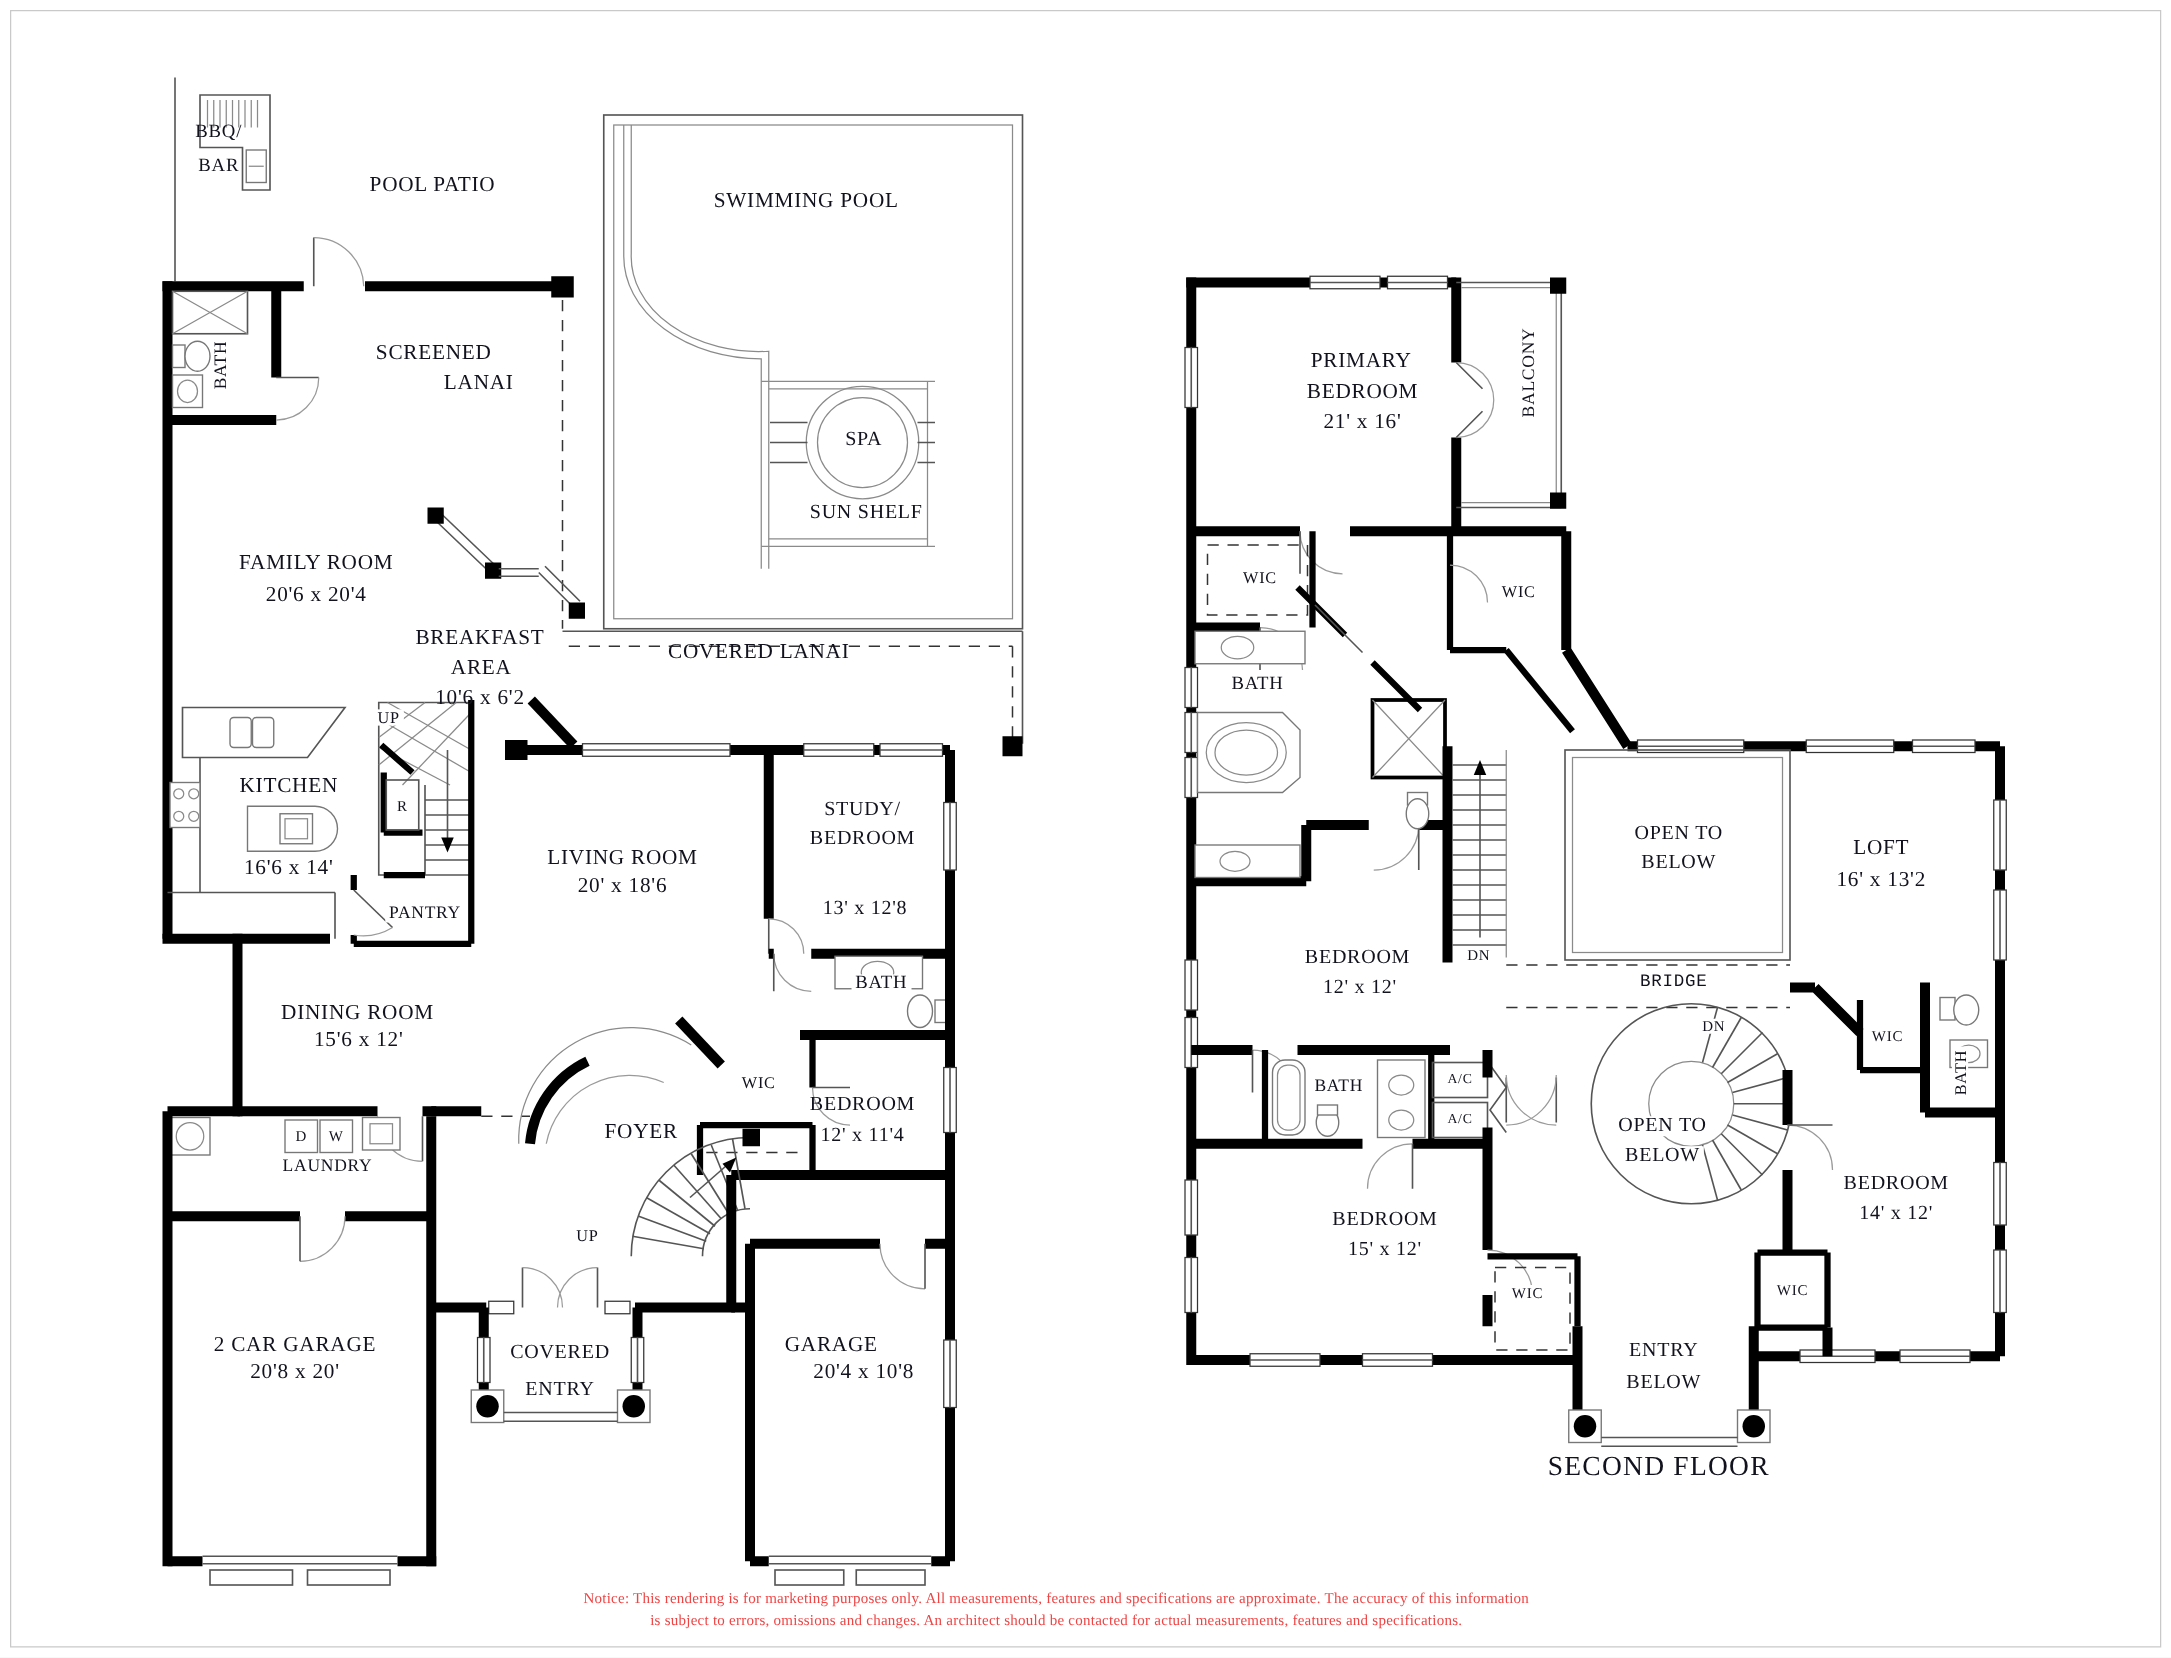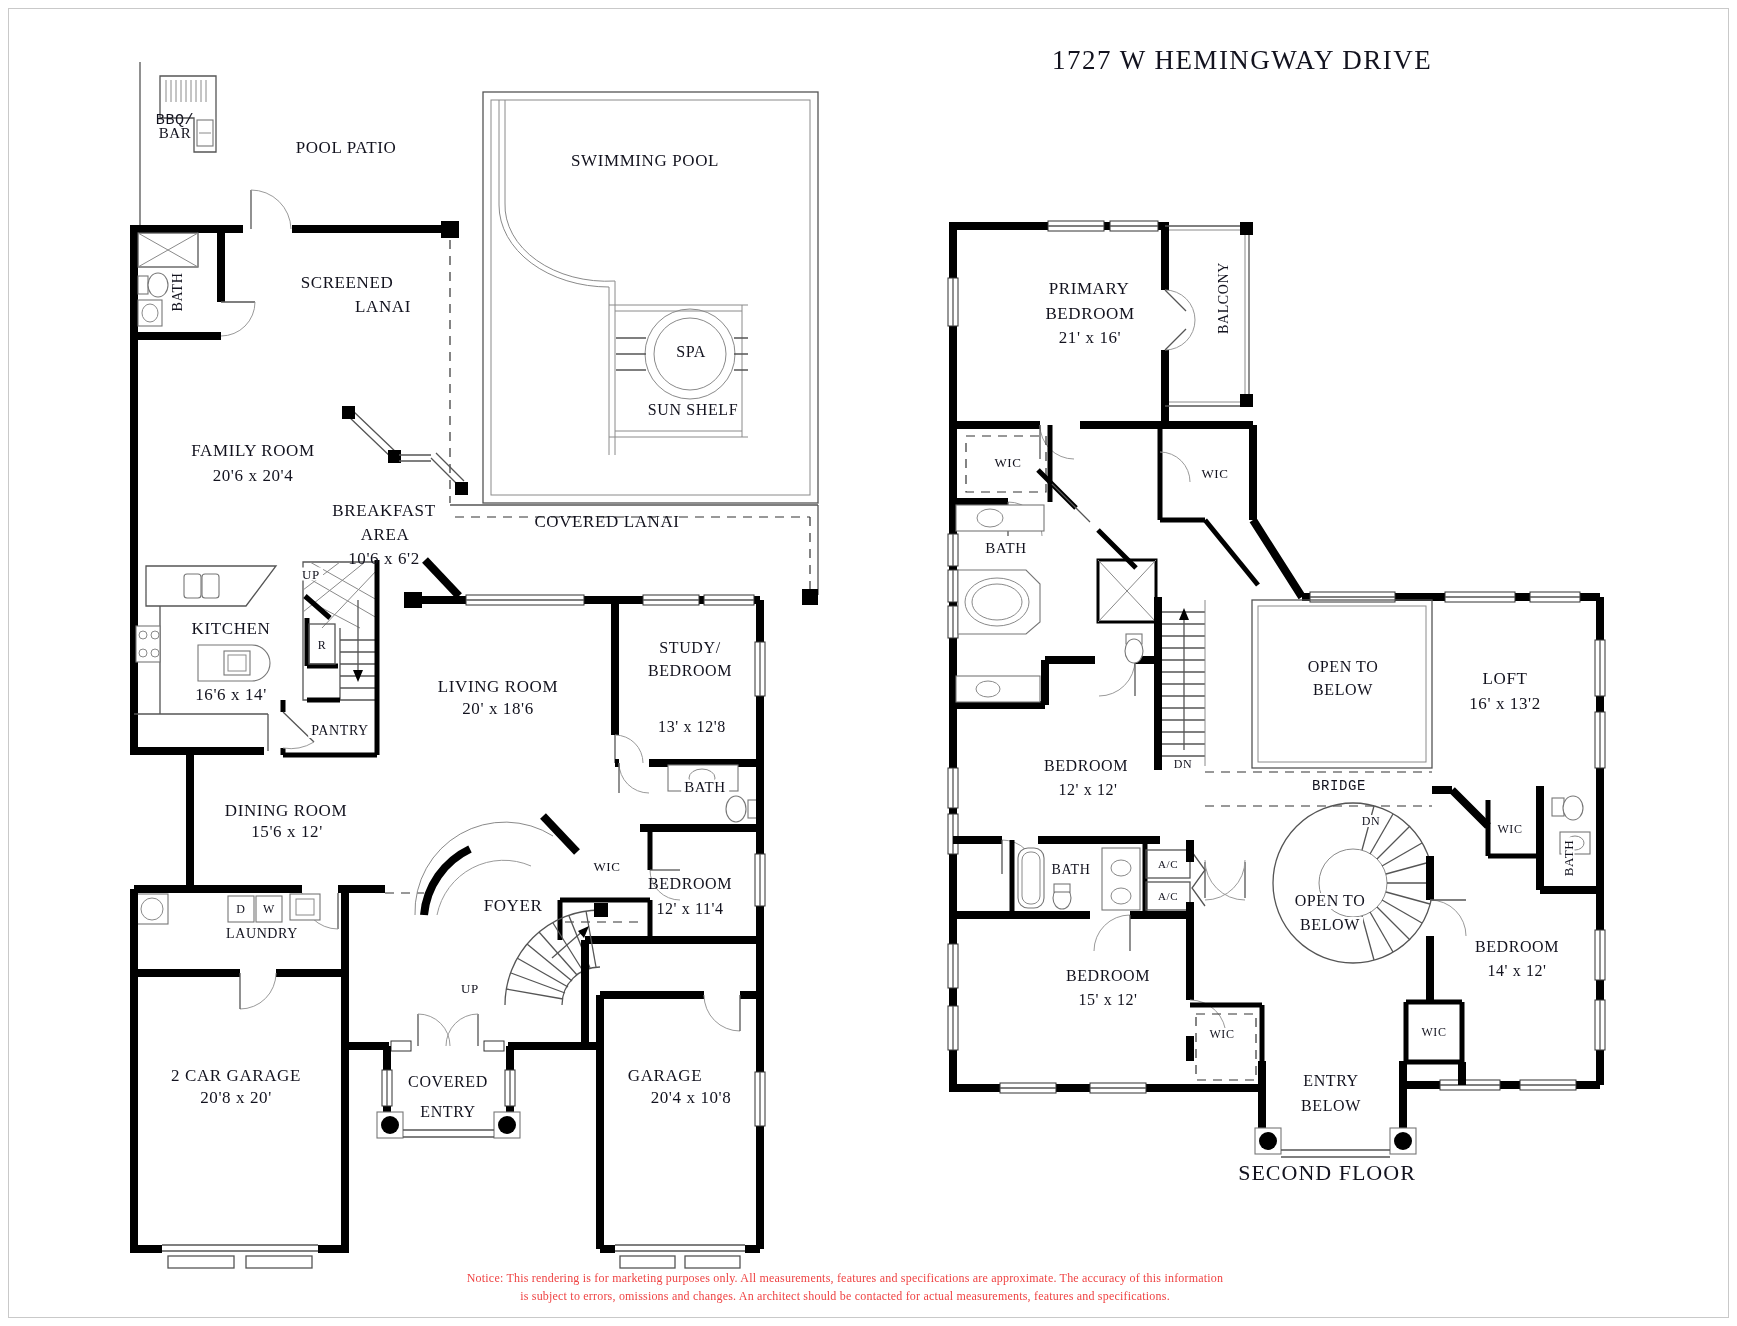--- a/index.html
+++ b/index.html
@@ -409,23 +409,22 @@
         <path class="t" d="M1520,1085 H1576"></path>
 
       <path class="w" d="M1430,856 V900 M1430,936 V1002"></path>
       <path class="arc" d="M1430,900 A36,36 0 0 1 1466,936"></path>
         <path class="t" d="M1430,900 H1466"></path>
       <path class="w5" d="M1406,1002 H1462 M1406,1002 V1062 M1406,1062 H1462 M1462,1002 V1062"></path>
       <path class="w" d="M1462,1062 V1085"></path>
     </g>
   </svg>
 
-  <div class="lbl s27" style="left:1242px;top:60px;">1727 W HEMINGWAY DRIVE</div>
-
-  <div class="lbl s15" style="left:175px;top:120px;font-family:Liberation Mono, monospace;">BBQ/</div>
+
+  <div class="lbl s15" style="left:175px;top:106px;">BBQ/</div>
   <div class="lbl s15" style="left:175px;top:133px;">BAR</div>
   <div class="lbl s17" style="left:346px;top:147px;">POOL PATIO</div>
   <div class="lbl s17" style="left:645px;top:160px;">SWIMMING POOL</div>
   <div class="lbl s16 bg" style="left:691px;top:352px;">SPA</div>
   <div class="lbl s16 bg" style="left:693px;top:410px;">SUN SHELF</div>
   <div class="lbl s17" style="left:347px;top:282px;">SCREENED</div>
   <div class="lbl s17" style="left:347px;top:306px;margin-left:36px;">LANAI</div>
   <div class="lbl s14 rot bg" style="left:178px;top:292px;">BATH</div>
   <div class="lbl s17" style="left:253px;top:450px;">FAMILY ROOM</div>
   <div class="lbl s17" style="left:253px;top:475px;">20'6 x 20'4</div>

